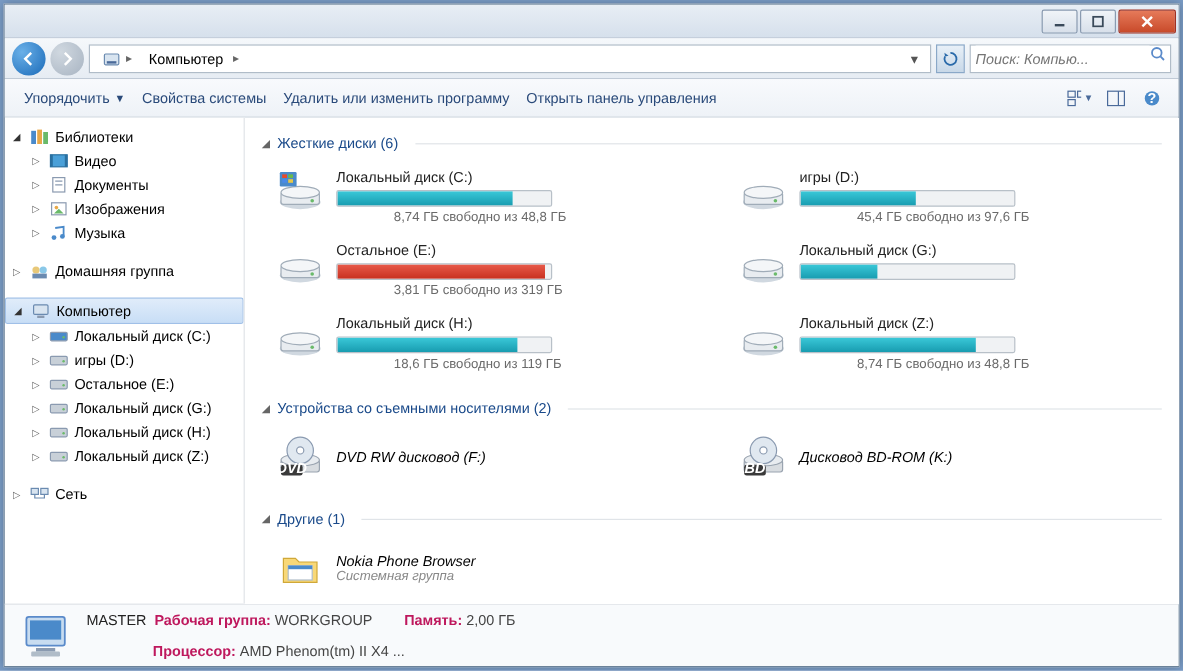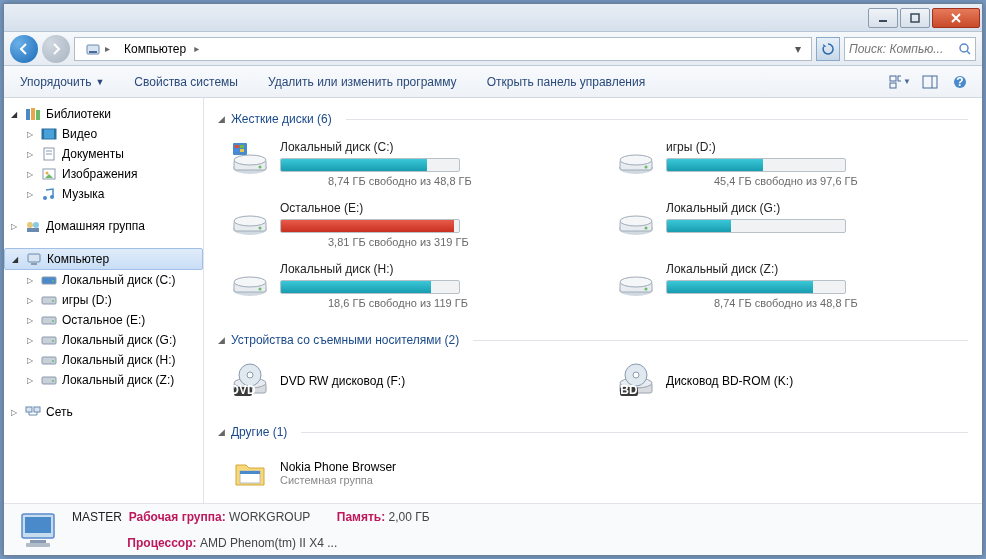--- a/index.html
+++ b/index.html
@@ -10,23 +10,23 @@
 .winbtn { width: 30px; height: 20px; border: 1px solid #8a9bb0; border-radius: 2px; display: flex; align-items: center; justify-content: center; background: linear-gradient(#f0f4f8,#d8e0ea); cursor: pointer; }
 .winbtn.close { background: linear-gradient(#e67a5a,#c84a2a); border-color: #a03020; color: #fff; width: 48px; }
 .navbar { height: 34px; background: linear-gradient(#f5f8fb,#e6ecf3); display: flex; align-items: center; padding: 3px 6px; gap: 4px; border-bottom: 1px solid #c0cad6; }
 .navbtn { width: 28px; height: 28px; border-radius: 50%; background: radial-gradient(circle at 30% 30%, #6ab0e8, #1a6ab8); display: flex; align-items: center; justify-content: center; color: #fff; cursor: pointer; }
 .navbtn.disabled { background: radial-gradient(circle at 30% 30%, #d0d8e0, #a8b4c2); }
 .breadcrumb { flex: 1; height: 24px; border: 1px solid #b0bcc8; background: #fff; display: flex; align-items: center; padding: 0 4px; gap: 2px; }
 .bc-seg { padding: 2px 6px; cursor: pointer; display: flex; align-items: center; gap: 4px; }
 .bc-arrow { color: #666; font-size: 10px; }
 .bc-dd { margin-left: auto; padding: 0 6px; color: #555; cursor: pointer; }
 .refresh { width: 24px; height: 24px; border: 1px solid #8aa8c8; background: linear-gradient(#e8f0f8,#c8d8e8); display: flex; align-items: center; justify-content: center; cursor: pointer; }
-.searchbox { width: 132px; height: 24px; border: 1px solid #b0bcc8; background: #fff; display: flex; align-items: center; padding: 0 4px; }
+.searchbox { width: 168px; height: 24px; border: 1px solid #b0bcc8; background: #fff; display: flex; padding: 0 4px; }
 .searchbox input { border: none; outline: none; width: 100%; color: #888; font-style: italic; }
-.toolbar { height: 32px; background: linear-gradient(#f8fafd,#eef2f7); border-bottom: 1px solid #d0d8e0; display: flex; align-items: center; padding: 0 10px; gap: 18px; }
+.toolbar { height: 32px; background: linear-gradient(#f8fafd,#eef2f7); border-bottom: 1px solid #d0d8e0; display: flex; align-items: center; padding: 0 10px; gap: 2px; }
 .tbtn { color: #2a4a7a; cursor: pointer; display: flex; align-items: center; gap: 4px; padding: 4px 6px; }
 .tb-right { margin-left: auto; display: flex; gap: 6px; }
 .tb-icon { width: 24px; height: 22px; border: 1px solid transparent; display: flex; align-items: center; justify-content: center; cursor: pointer; color: #4a6a9a; }
 .body { flex: 1; display: flex; overflow: hidden; }
 .sidebar { width: 200px; border-right: 1px solid #e0e4e8; padding: 6px 0; overflow-y: auto; background: #fff; }
 .tree-item { display: flex; align-items: center; padding: 2px 4px; cursor: pointer; gap: 4px; white-space: nowrap; }
 .tree-item.selected { background: linear-gradient(#e0ecfa,#c8deF6); border: 1px solid #a0c0e8; border-radius: 2px; }
 .tree-item.header { font-weight: normal; }
 .tri { width: 12px; font-size: 8px; color: #666; text-align: center; }
 .tri.open { color: #333; }
@@ -37,21 +37,21 @@
 .gh-line { flex: 1; height: 1px; background: #e0e4e8; margin-left: 8px; }
 .drive-grid { display: grid; grid-template-columns: 1fr 1fr; gap: 6px 30px; margin-bottom: 14px; padding-left: 8px; }
 .drive { display: flex; gap: 10px; padding: 4px; cursor: pointer; }
 .drive-icon { width: 40px; height: 40px; flex-shrink: 0; display:flex; align-items:center; justify-content:center; }
 .drive-info { flex: 1; min-width: 0; }
 .drive-name { color: #222; margin-bottom: 4px; }
 .drive-bar { height: 14px; border: 1px solid #b8c0c8; background: #f0f2f4; border-radius: 2px; overflow: hidden; margin-bottom: 3px; width: 180px; }
 .drive-fill { height: 100%; background: linear-gradient(#3ac8d8, #189cb0); }
 .drive-fill.red { background: linear-gradient(#e85a4a, #c83020); }
 .drive-status { color: #6a6a6a; font-size: 11px; margin-left: 48px; }
-.simple-grid { display: grid; grid-template-columns: 1fr 1fr; gap: 6px 30px; margin-bottom: 14px; padding-left: 8px; }
+.simple-grid { display: grid; grid-template-columns: 1fr 1fr; gap: 6px 30px; margin-bottom: 14px; padding-left: 8px; font-style: italic; }
 .simple-item { display: flex; gap: 10px; align-items: center; padding: 4px; cursor: pointer; }
 .statusbar { height: 52px; border-top: 1px solid #e0e4e8; background: #f8fafc; display: flex; align-items: center; padding: 4px 12px; gap: 12px; }
 .status-icon { width: 44px; height: 44px; }
 .status-text { color: #555; }
 .status-text .k { color: #be185d; font-weight: bold; }
 .status-text .v { color: #444; }
 svg { display: block; }
 </style>
 </head>
 <body>

